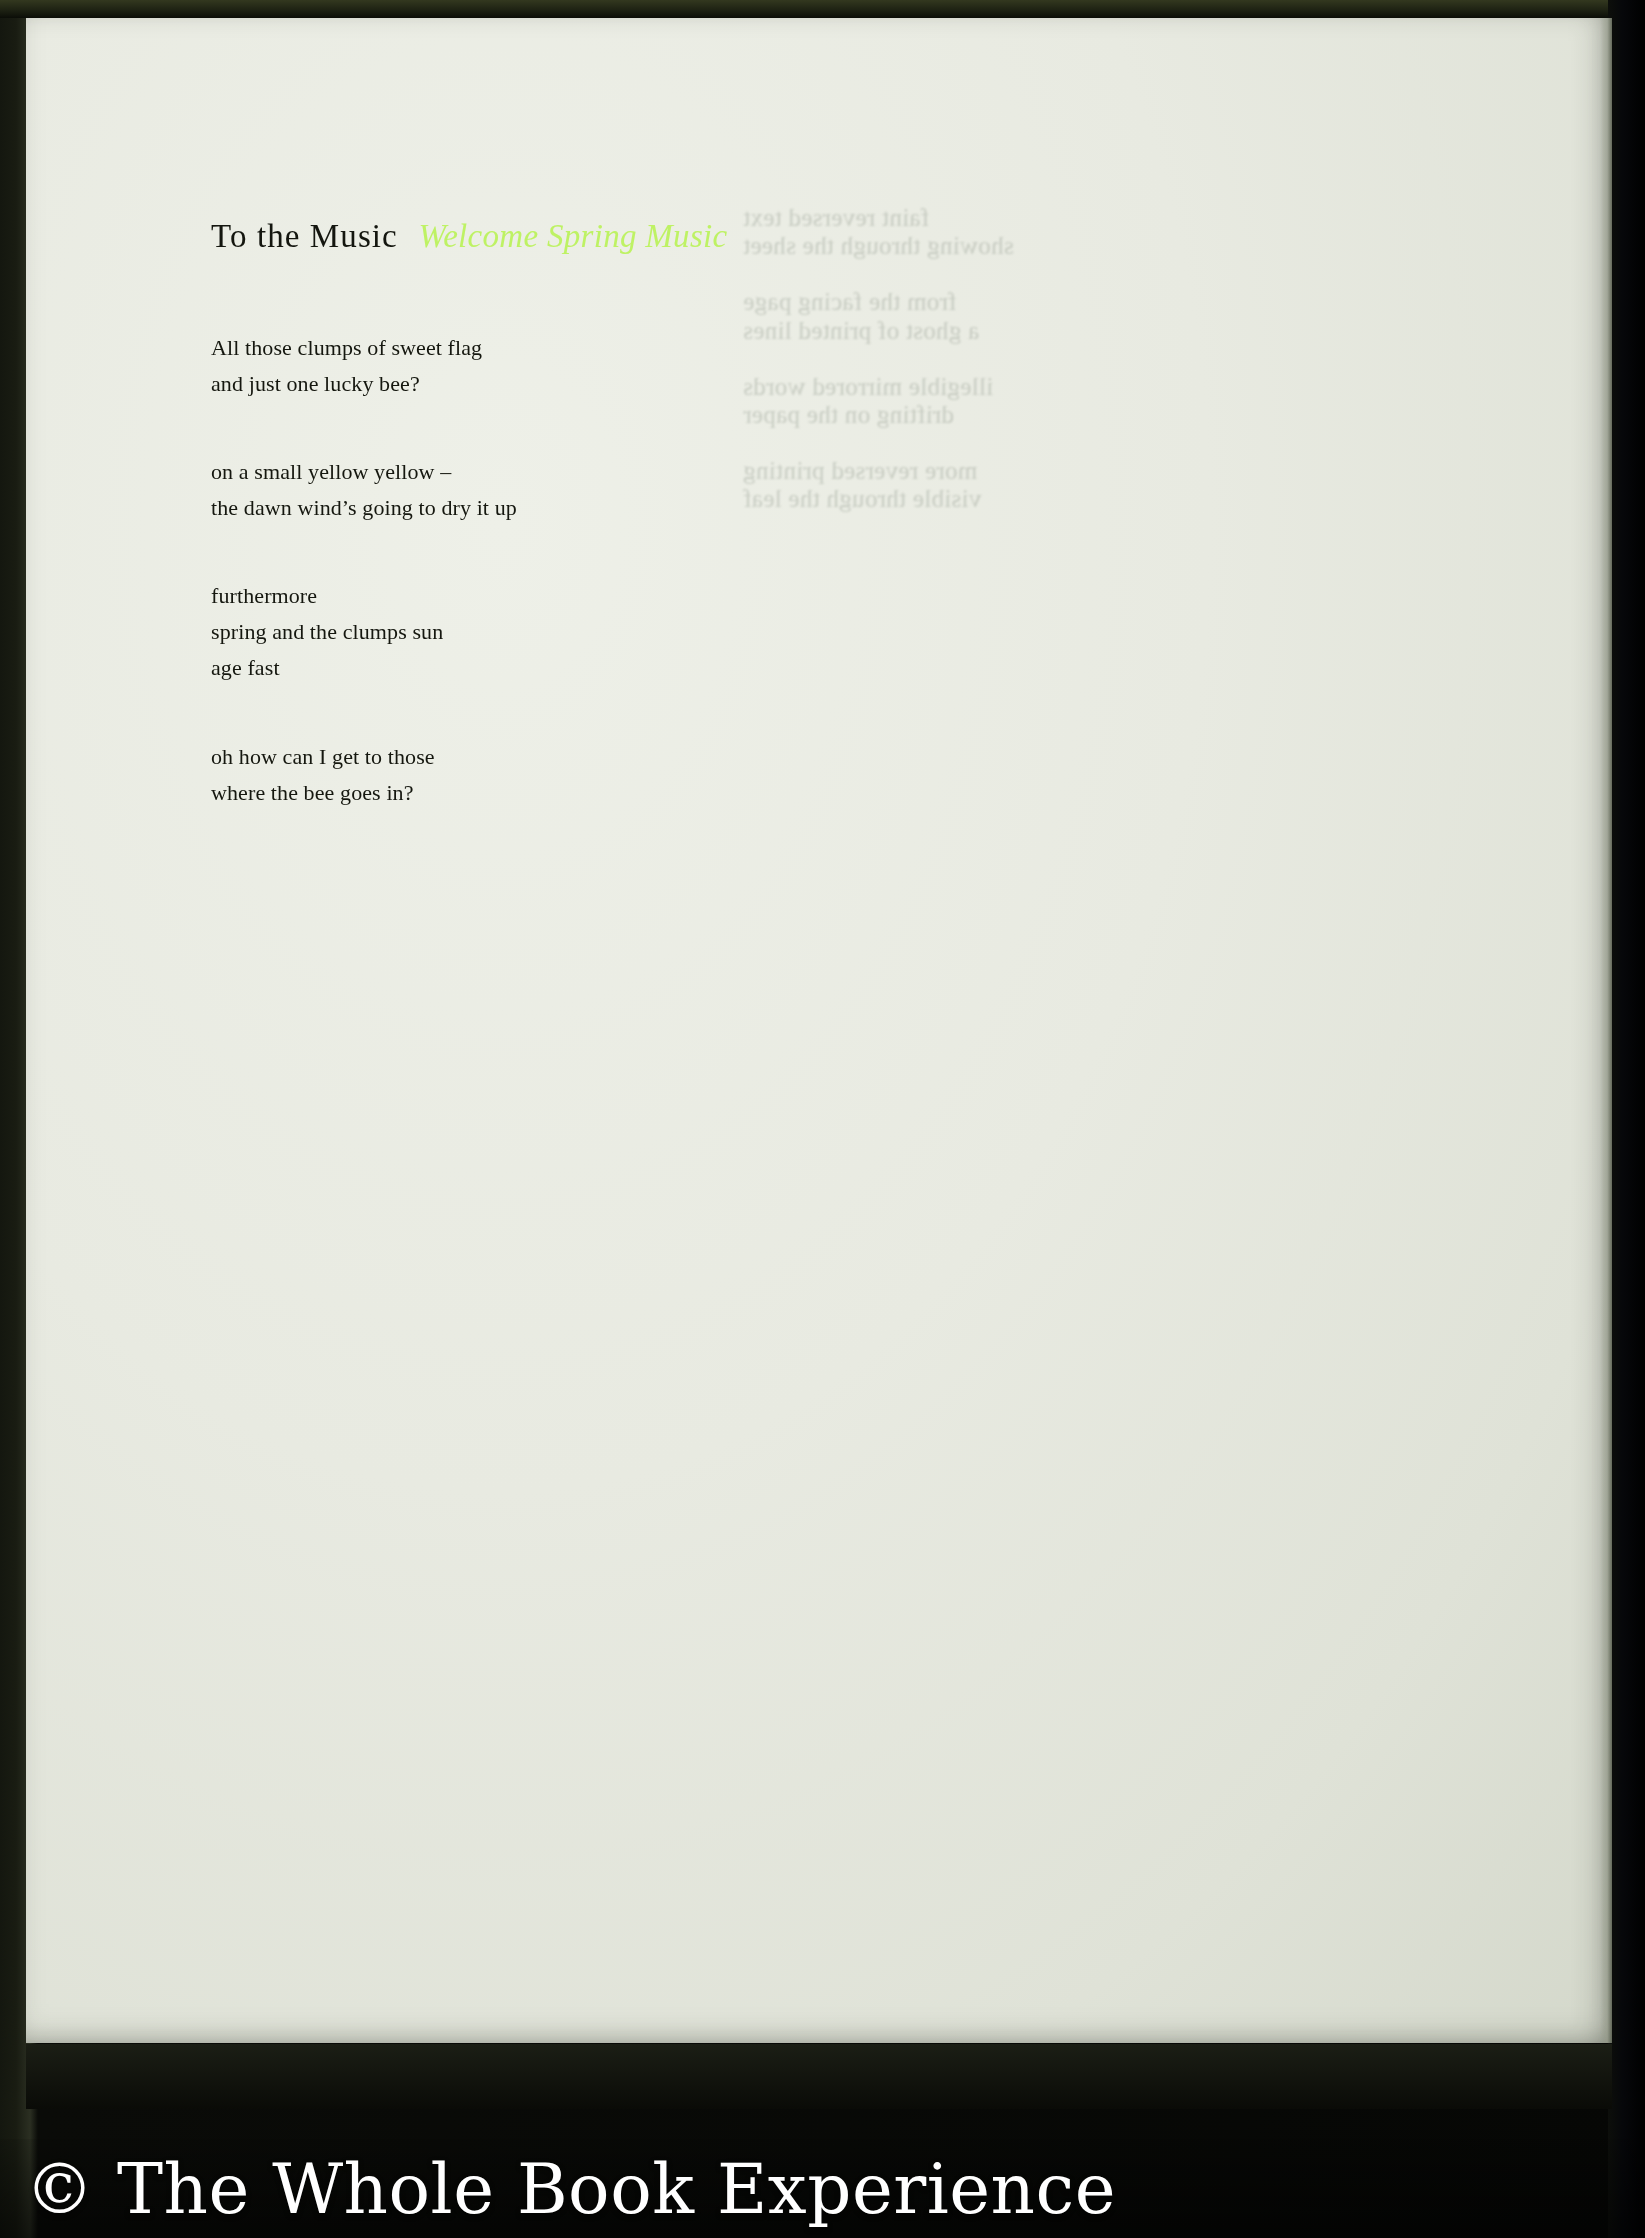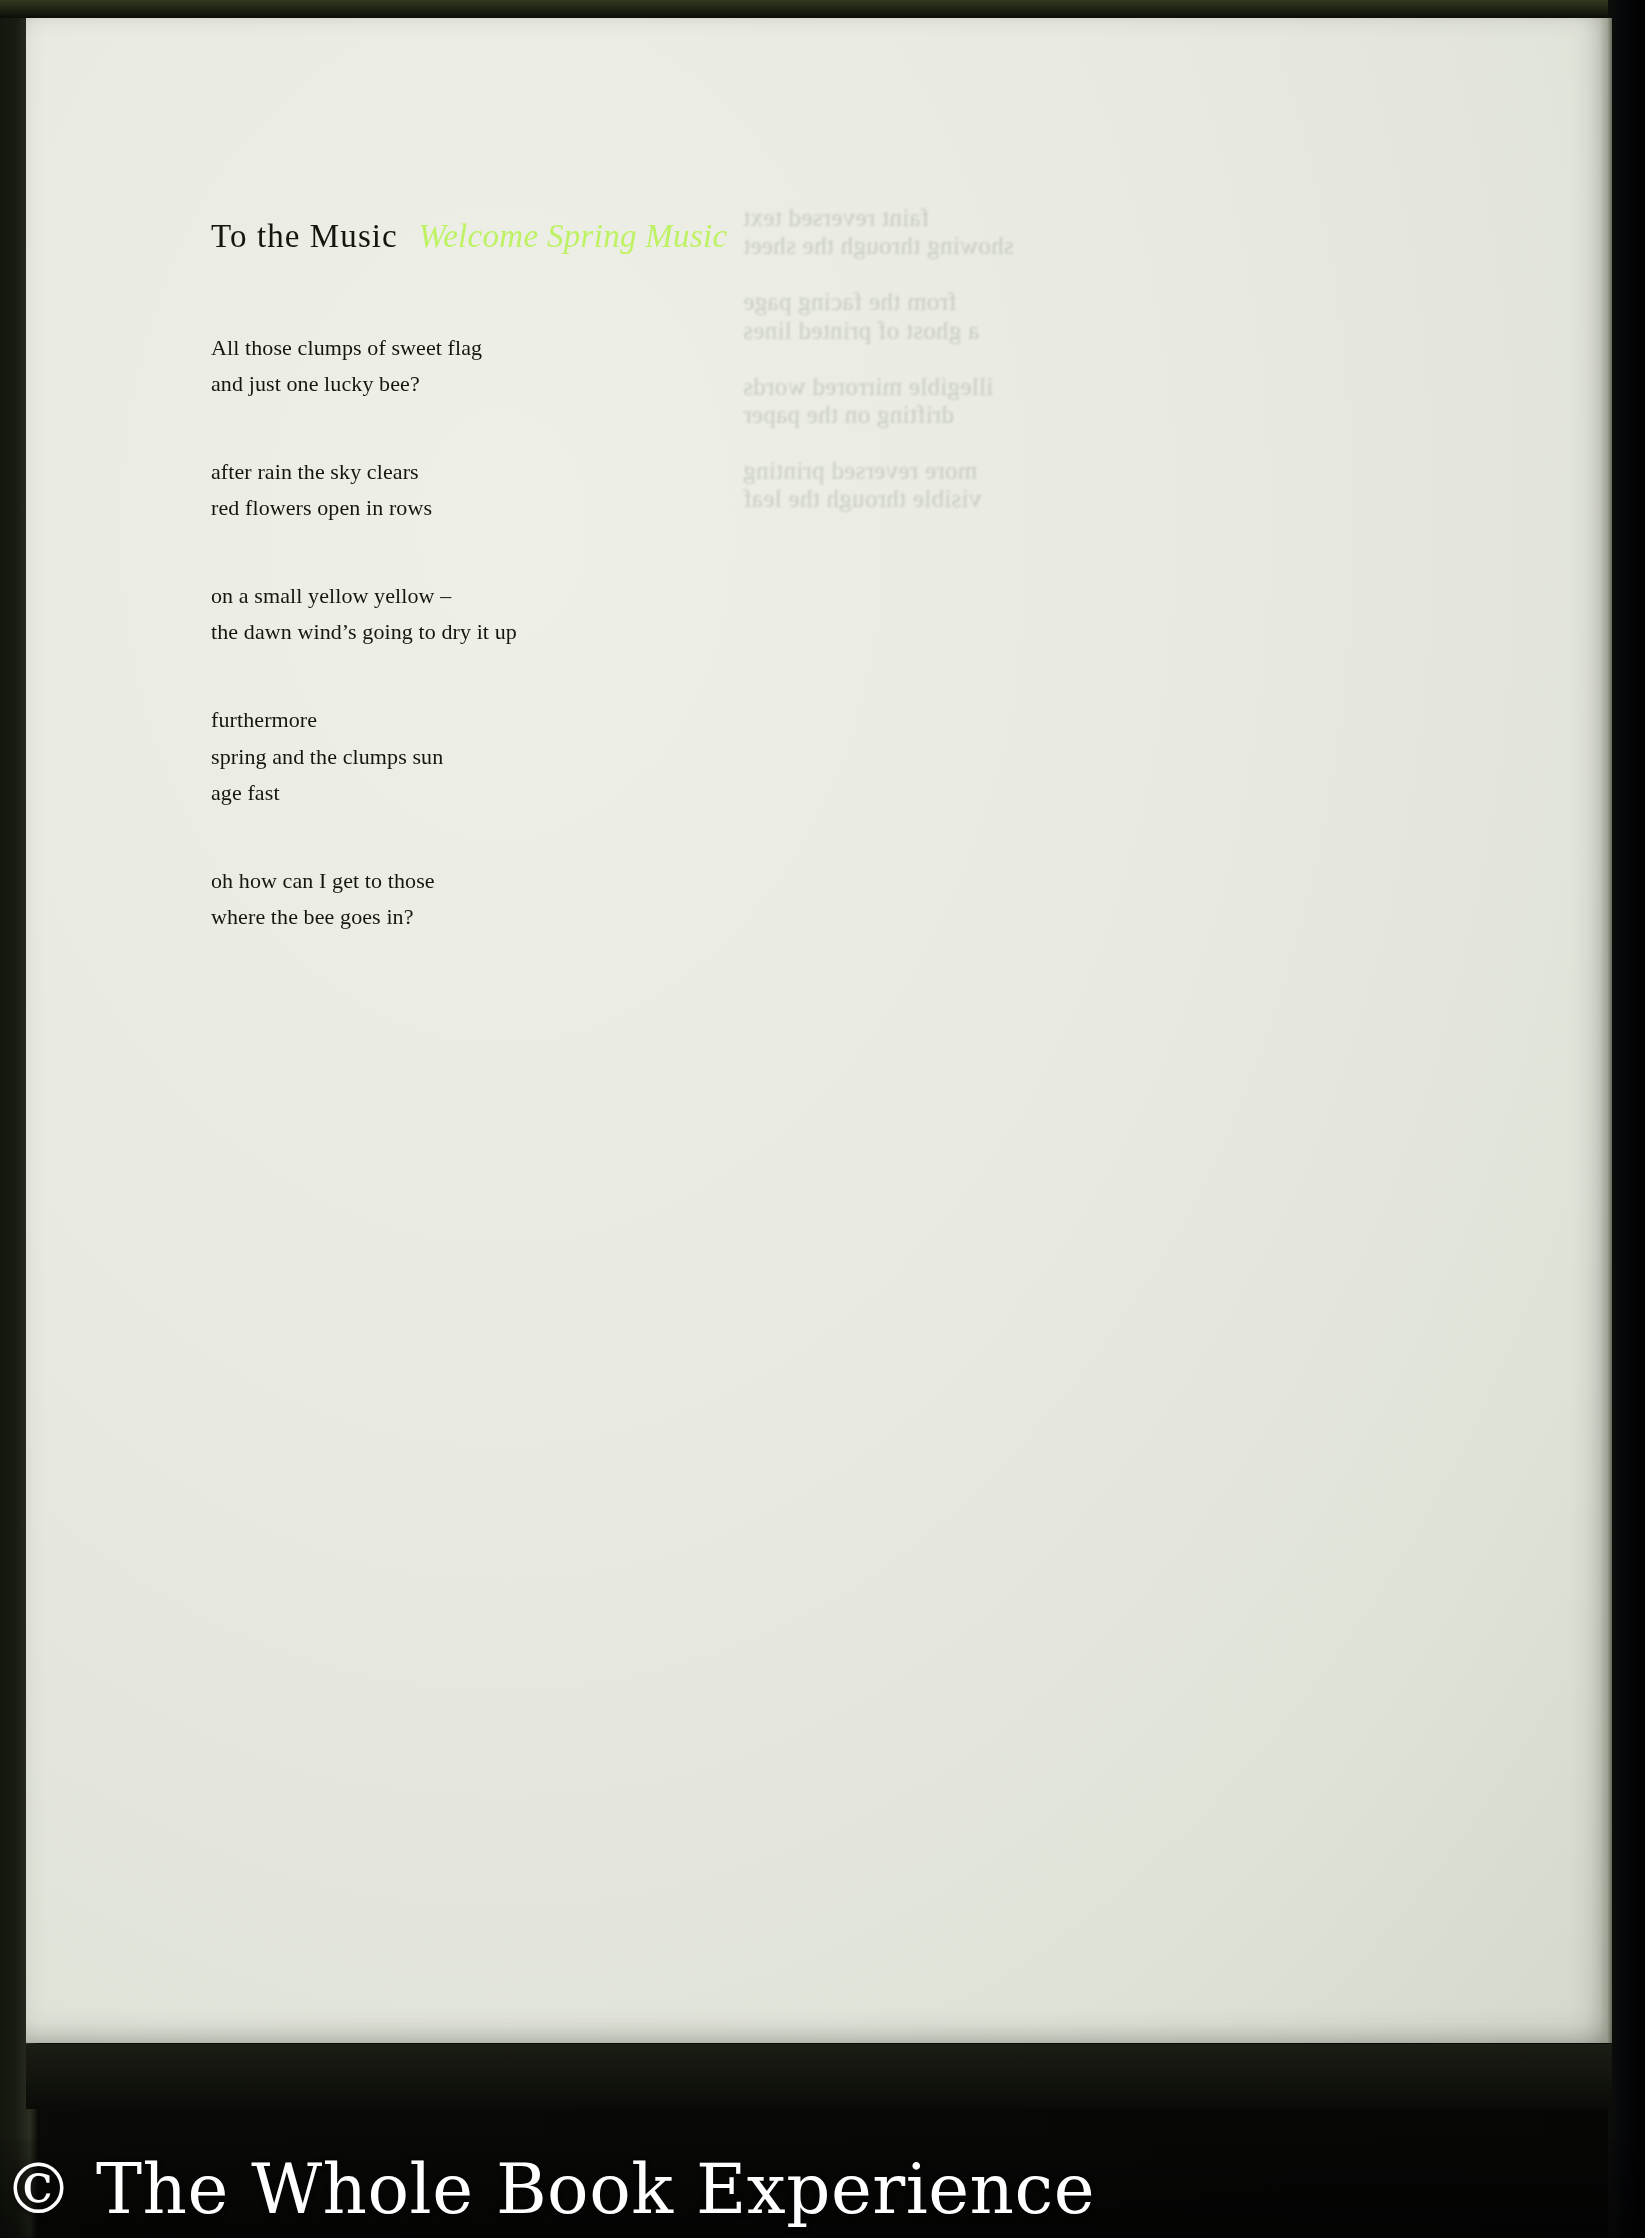--- a/index.html
+++ b/index.html
@@ -137,21 +137,21 @@
     width: 1645px;
     height: 100px;
     display: flex;
     align-items: center;
     background: linear-gradient(180deg, rgba(0,0,0,0.10) 0%, rgba(0,0,0,0.55) 100%);
   }
   .watermark-text {
     font-family: "DejaVu Serif", serif;
     font-size: 69px;
     color: #ffffff;
-    padding-left: 4px;
+    padding-left: 25px;
     letter-spacing: 0.5px;
     text-shadow: 0 1.6px 5.4px rgba(0,0,0,0.55);
     white-space: nowrap;
   }
 </style>
 </head>
 <body>
 
 <div class="page-photo">
 
@@ -182,24 +182,20 @@
 
     <div class="poem-title">
       <span class="tt-label">To the Music</span><span class="tt-tune">Welcome Spring Music</span>
     </div>
 
     <div class="stanza">
       <div class="line">All those clumps of sweet flag</div>
       <div class="line">and just one lucky bee?</div>
     </div>
 
-    <div class="stanza">
-      <div class="line">after rain the sky clears</div>
-      <div class="line">red flowers open in rows</div>
-    </div>
 
     <div class="stanza">
       <div class="line">on a small yellow yellow –</div>
       <div class="line">the dawn wind’s going to dry it up</div>
     </div>
 
     <div class="stanza">
       <div class="line">furthermore</div>
       <div class="line">spring and the clumps sun</div>
       <div class="line">age fast</div>

